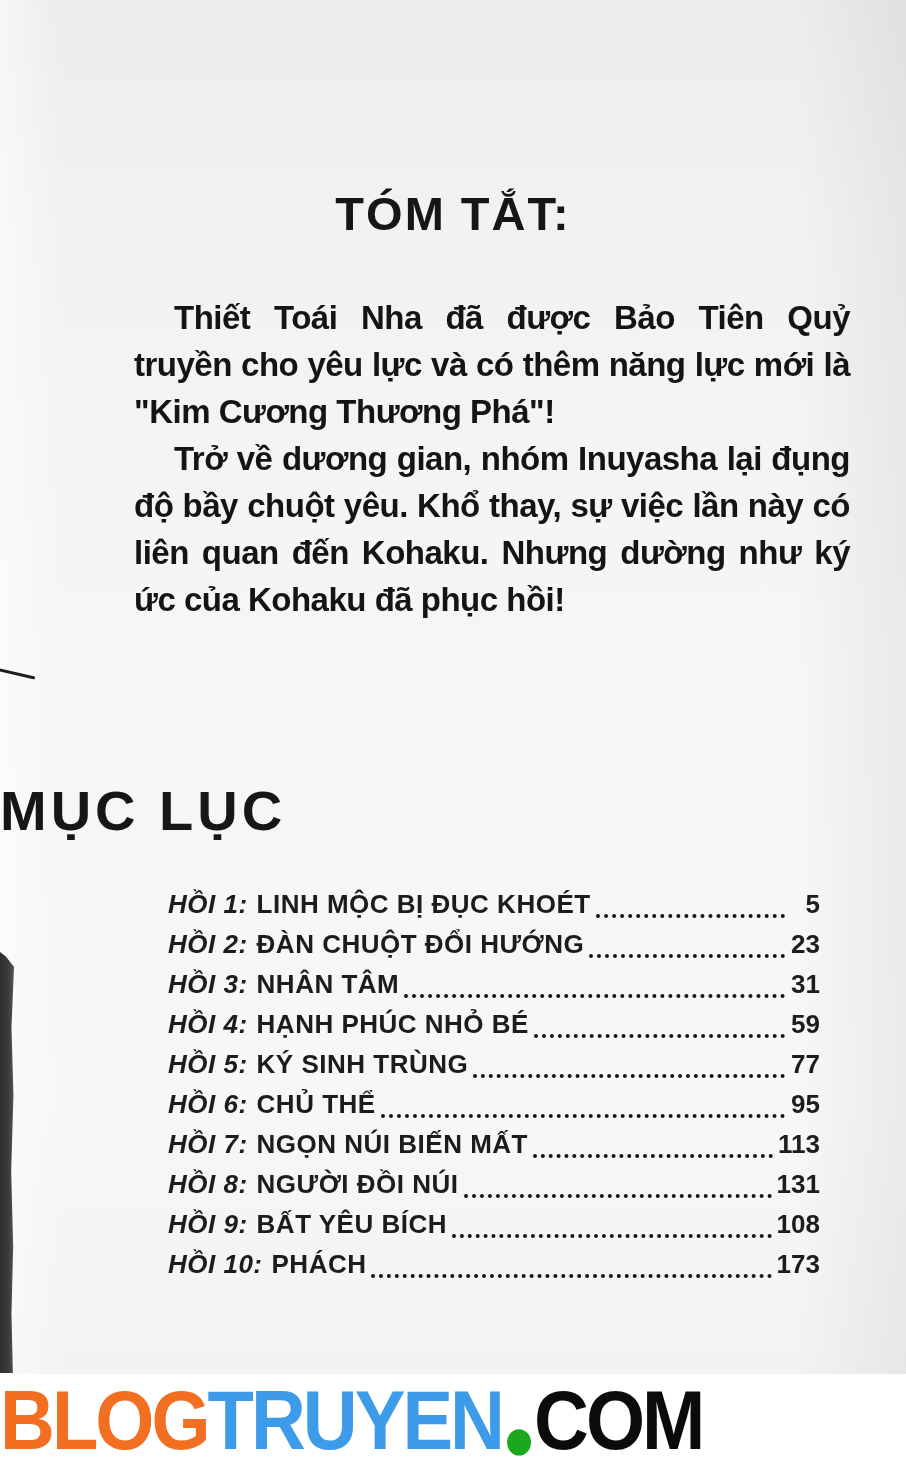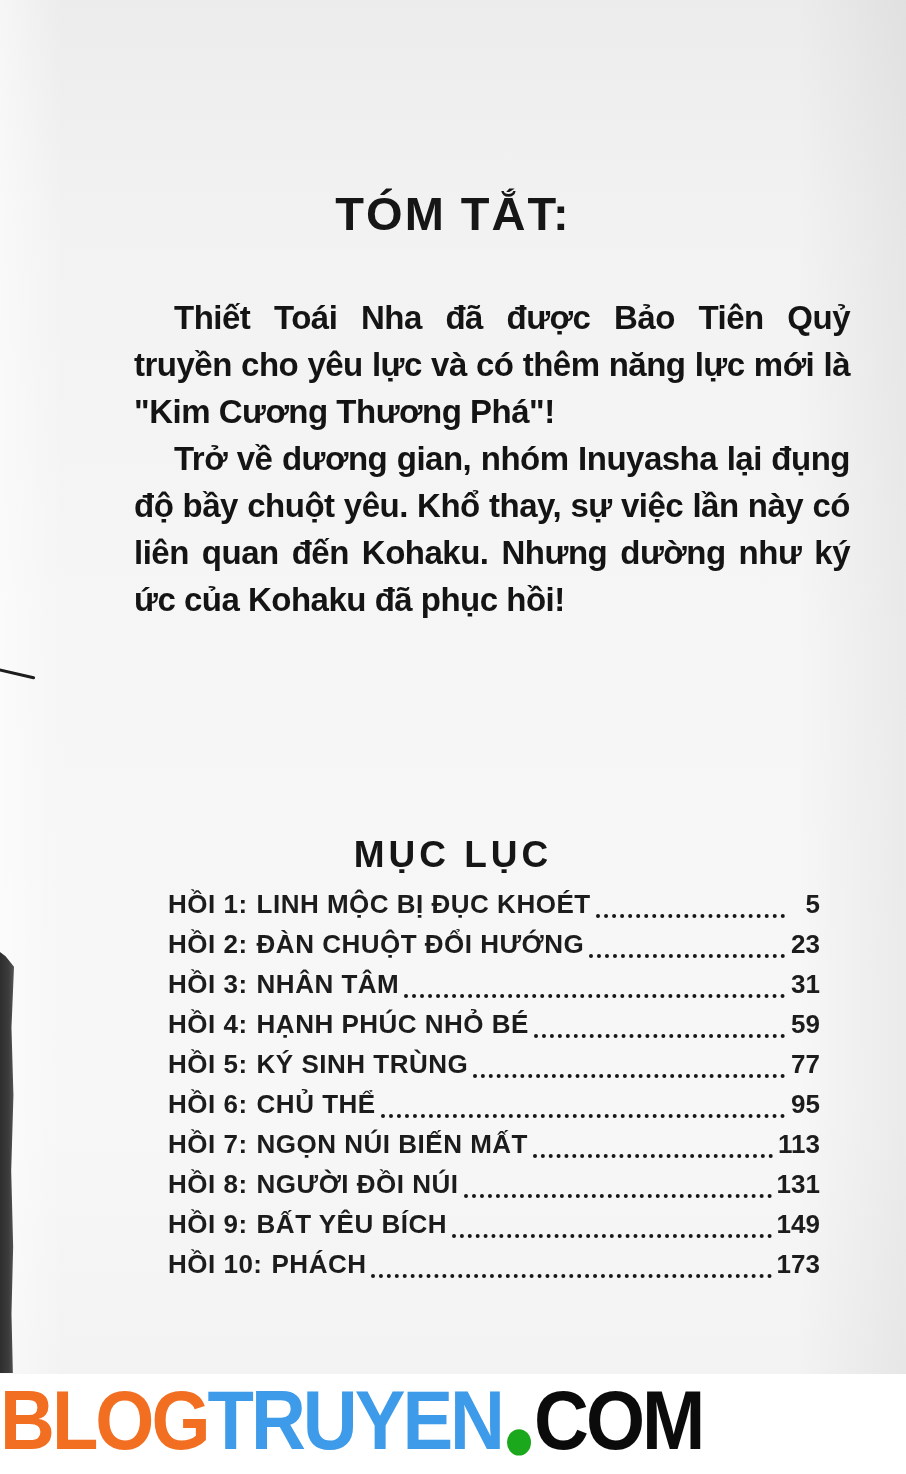--- a/index.html
+++ b/index.html
@@ -57,44 +57,44 @@
     font-weight: bold;
     text-align: justify;
     text-indent: 40px;
     color: #141414;
     letter-spacing: -0.5px;
   }
 
   
   .toc-title {
     position: absolute;
-    left: 0; top: 834px;
+    left: 0; top: 778px;
     width: 100%;
-    text-align: center;
-    font-size: 37px;
+    font-size: 56px;
     font-weight: 800;
     letter-spacing: 4px;
     color: #161616;
   }
   .toc {
     position: absolute;
     left: 168px; top: 888px;
     width: 652px;
   }
   .toc-row {
     display: flex;
     align-items: flex-end;
     height: 30px;
     margin-bottom: 10px;
     font-size: 26px;
     line-height: 28px;
     white-space: nowrap;
   }
   .toc-chapter {
     font-weight: bold;
+    font-style: italic;
     letter-spacing: 0.5px;
     margin-right: 9px;
   }
   .toc-name {
     font-weight: bold;
     letter-spacing: 0.5px;
   }
   .toc-dots {
     flex: 1;
     border-bottom: 4px dotted #161616;
@@ -201,21 +201,21 @@
     <div class="toc-row">
       <span class="toc-chapter">HỒI 8:</span>
       <span class="toc-name">NGƯỜI ĐỒI NÚI</span>
       <span class="toc-dots"></span>
       <span class="toc-page">131</span>
     </div>
     <div class="toc-row">
       <span class="toc-chapter">HỒI 9:</span>
       <span class="toc-name">BẤT YÊU BÍCH</span>
       <span class="toc-dots"></span>
-      <span class="toc-page">149</span>
+      <span class="toc-page">108</span>
     </div>
     <div class="toc-row">
       <span class="toc-chapter">HỒI 10:</span>
       <span class="toc-name">PHÁCH</span>
       <span class="toc-dots"></span>
       <span class="toc-page">173</span>
     </div>
   </div>
 
   <div class="footer">

